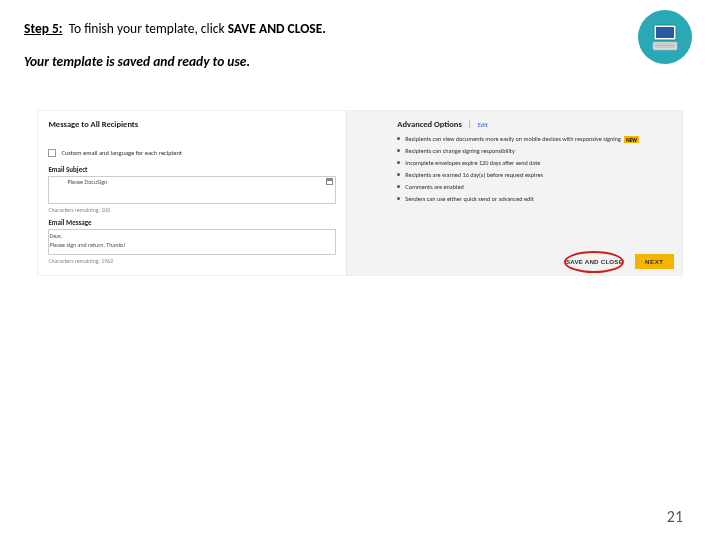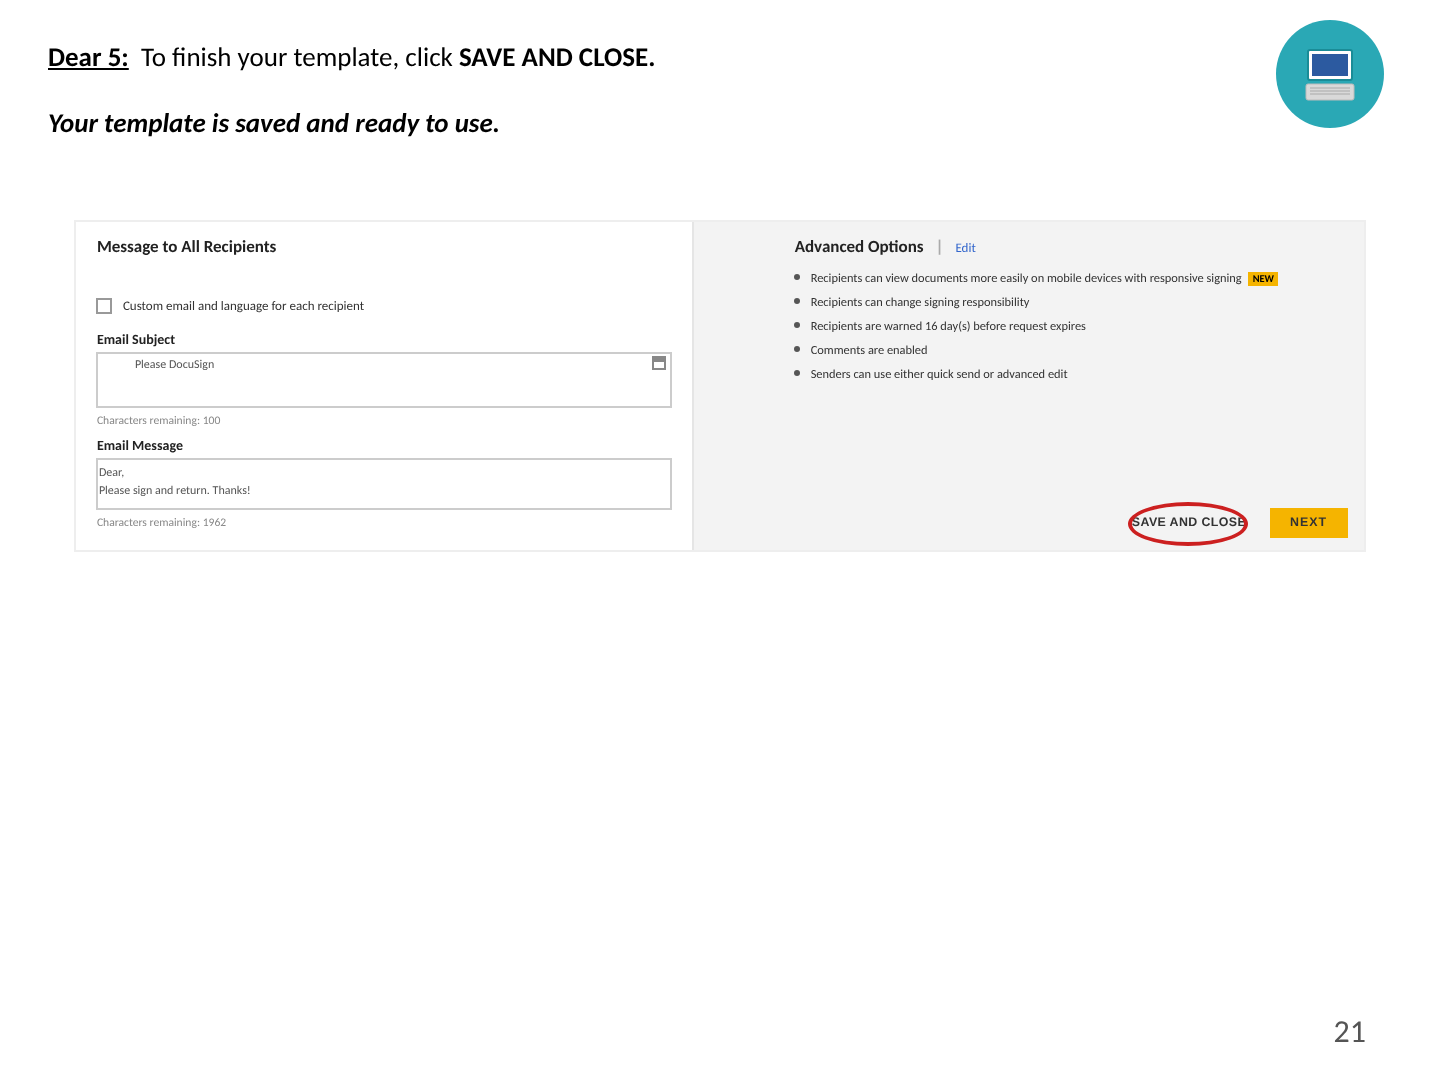--- a/index.html
+++ b/index.html
@@ -221,21 +221,21 @@
       <rect x="6" y="5" width="22" height="15" rx="1" fill="#fff" stroke="#1a8c97" stroke-width="1"></rect>
       <rect x="8" y="7" width="18" height="11" fill="#2c5aa0"></rect>
       <rect x="5" y="22" width="24" height="8" rx="1" fill="#d9d9d9" stroke="#bbb" stroke-width="0.5"></rect>
       <line x1="7" y1="24" x2="27" y2="24" stroke="#aaa" stroke-width="0.6"></line>
       <line x1="7" y1="25.5" x2="27" y2="25.5" stroke="#aaa" stroke-width="0.6"></line>
       <line x1="7" y1="27" x2="27" y2="27" stroke="#aaa" stroke-width="0.6"></line>
     </svg>
   </div>
 
   <div class="step-line">
-    <span class="underline"><strong>Dear 5:</strong></span>
+    <span class="underline"><strong>Step 5:</strong></span>
     &nbsp;<span>To finish your template, click </span><strong>SAVE AND CLOSE.</strong>
   </div>
 
   <div class="confirm">Your template is saved and ready to use.</div>
 
   <div class="app-shot">
     <div class="panel-left">
       <div class="h-left">Message to All Recipients</div>
       <div class="chk-row">
         <div class="chkbox"></div>
@@ -259,20 +259,21 @@
 
     <div class="panel-right">
       <div class="h-right">
         <span>Advanced Options</span>
         <span class="divider">|</span>
         <span class="editlink">Edit</span>
       </div>
       <ul class="opts">
         <li><span>Recipients can view documents more easily on mobile devices with responsive signing</span><span class="newbadge">NEW</span></li>
         <li>Recipients can change signing responsibility</li>
+        <li>Incomplete envelopes expire 120 days after send date</li>
         <li>Recipients are warned 16 day(s) before request expires</li>
         <li>Comments are enabled</li>
         <li>Senders can use either quick send or advanced edit</li>
       </ul>
 
       <div class="btnrow">
         <span class="ringwrap">
           <span class="ring"></span>
           <button class="btn-save">SAVE AND CLOSE</button>
         </span>

